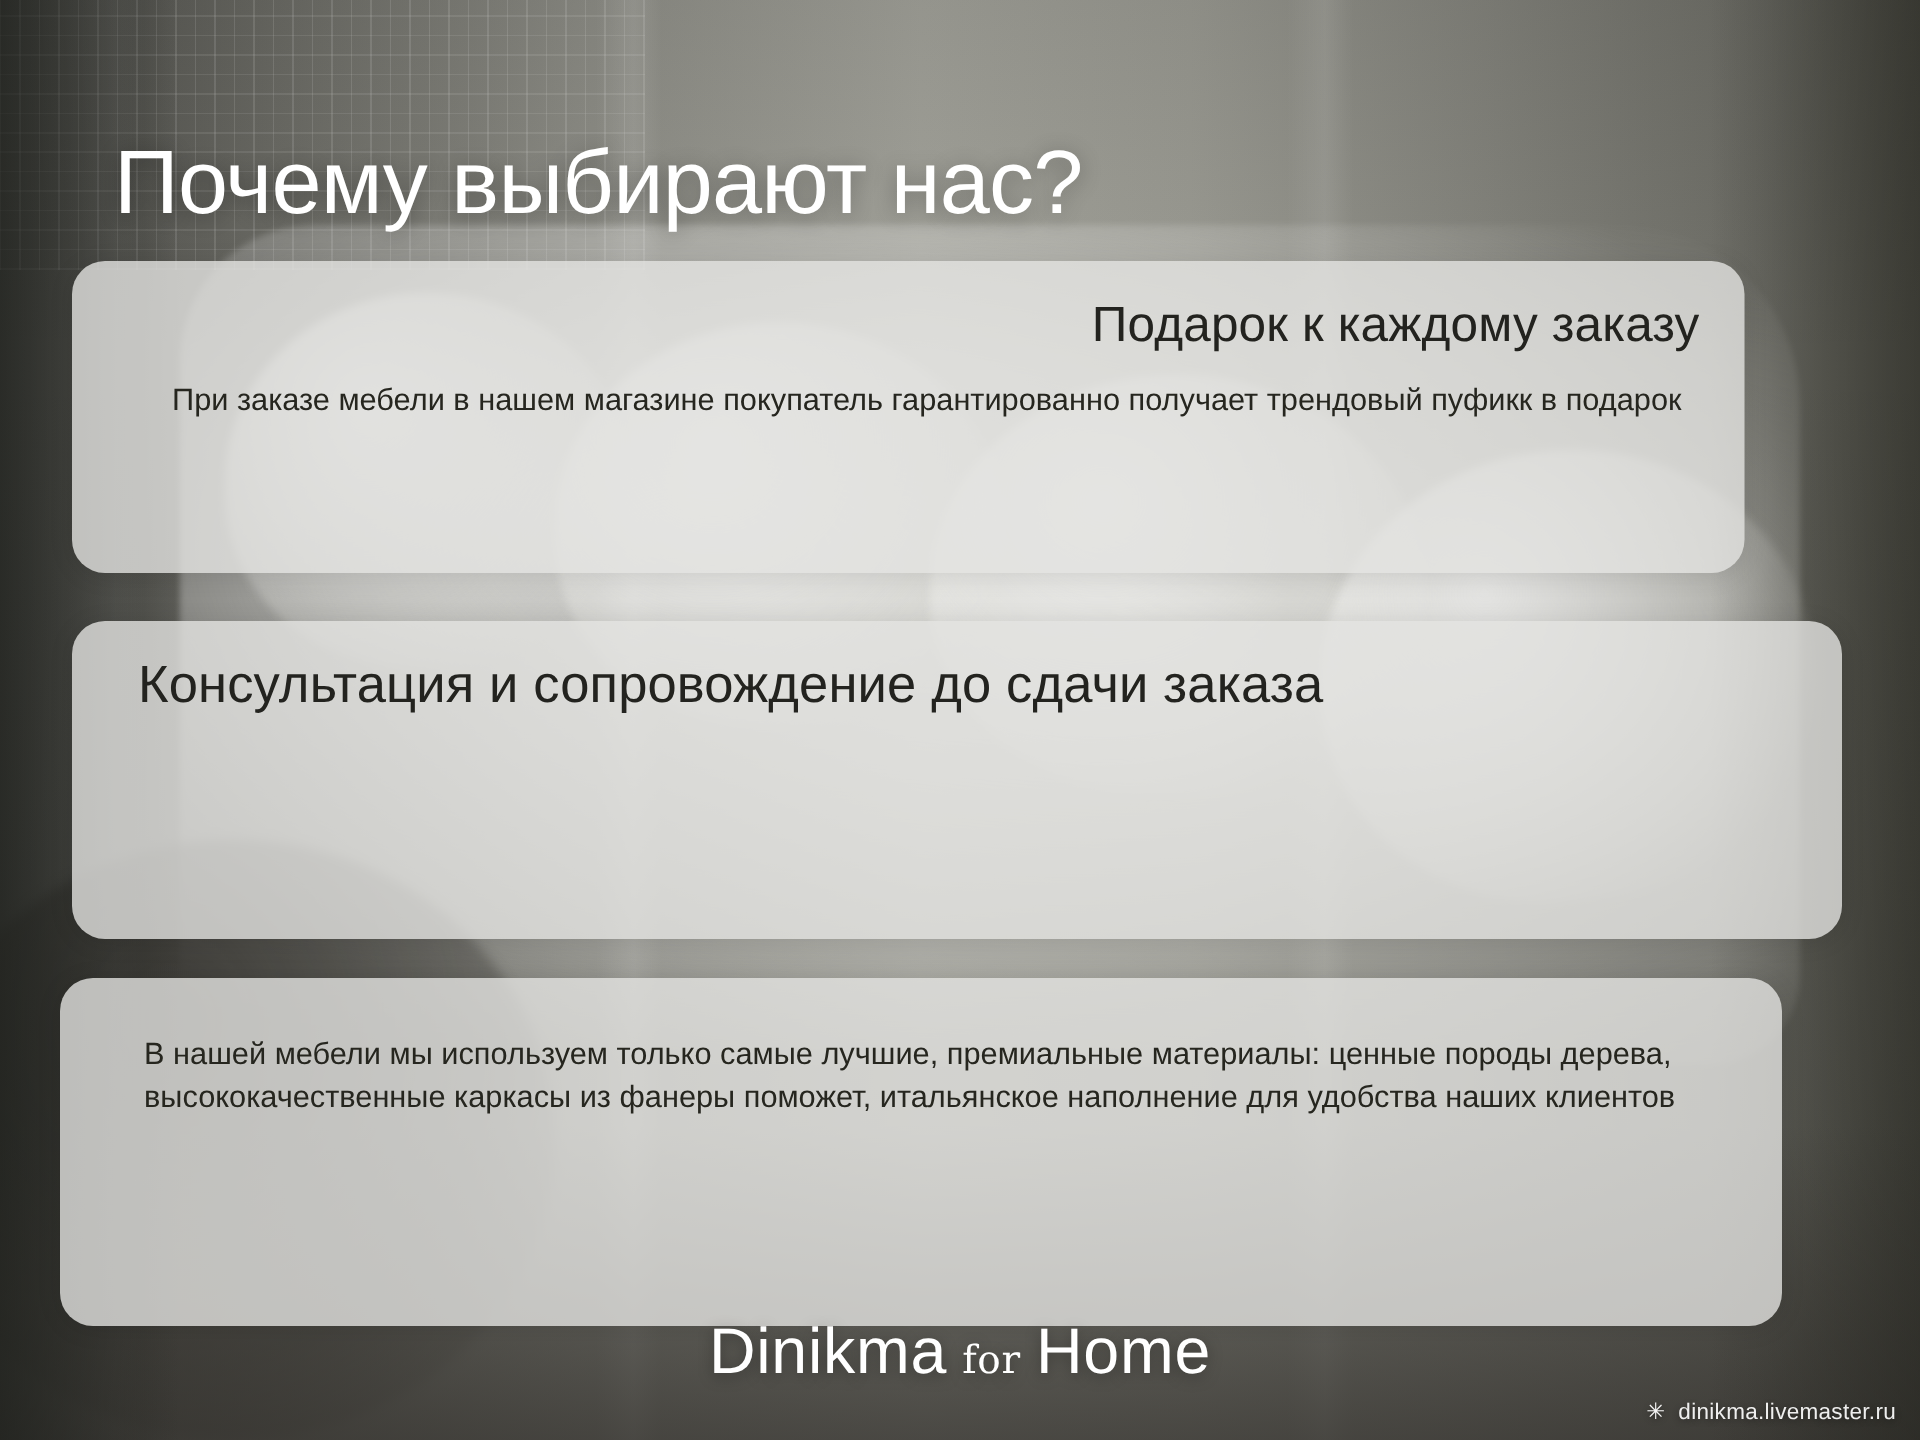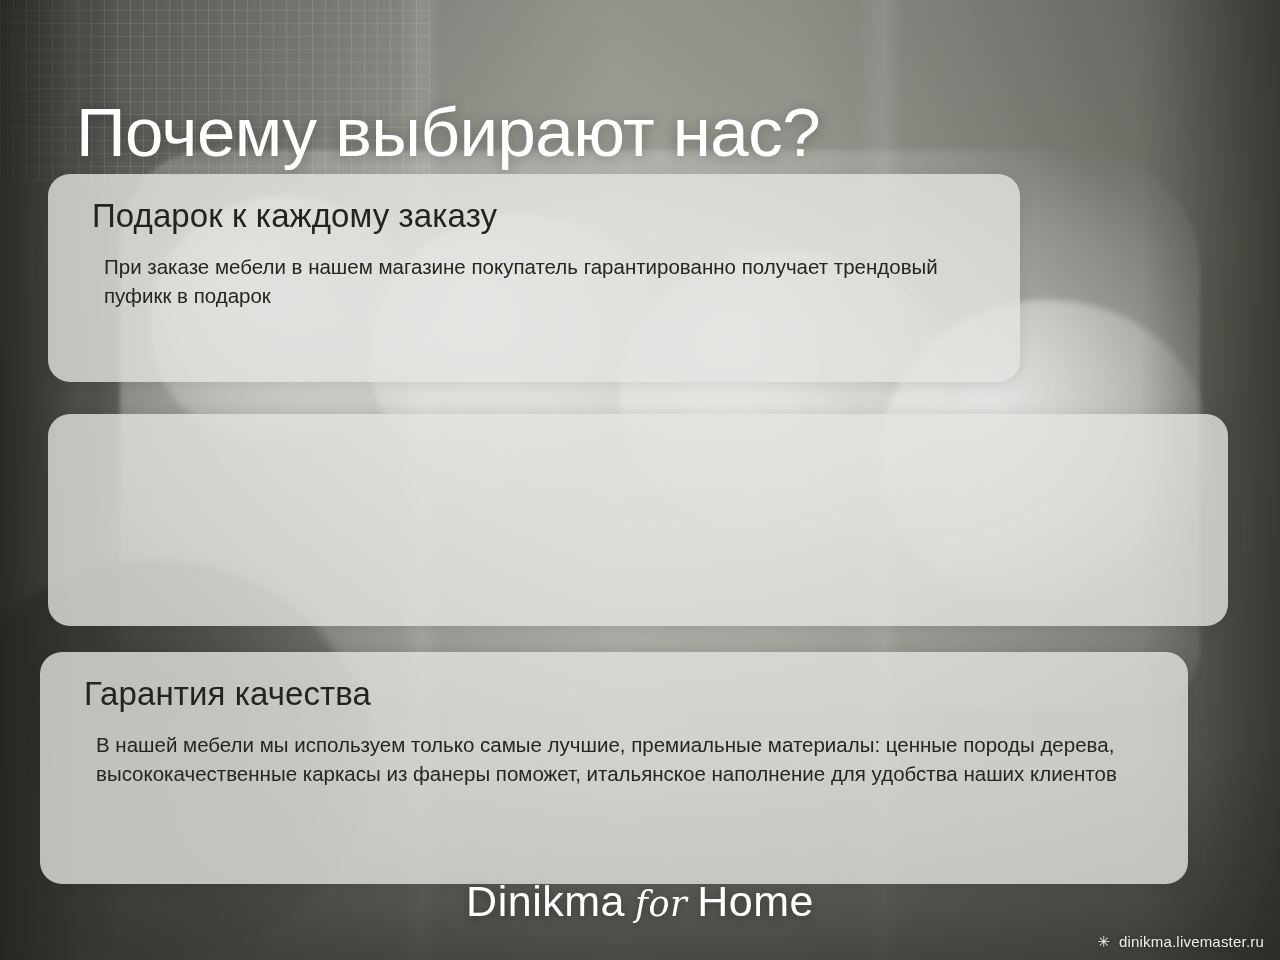--- a/index.html
+++ b/index.html
@@ -98,37 +98,37 @@
   .content {
     position: absolute;
     inset: 0;
   }
 
   .title {
     position: absolute;
     left: 76px;
     top: 52px;
     color: #ffffff;
-    font-size: 69px;
+    font-size: 60px;
     line-height: 1.0;
     font-weight: 400;
     letter-spacing: -0.5px;
     white-space: nowrap;
     text-shadow: 0 2px 14px rgba(0,0,0,0.30);
   }
 
   .card {
     position: absolute;
     border-radius: 22px;
     background: rgba(226,226,224,0.80);
     box-shadow: 0 2px 16px rgba(0,0,0,0.10);
     padding: 24px 30px 26px 44px;
     box-sizing: border-box;
   }
-  .card-1 { left: 48px;  top: 174px; width: 972px; height: 208px; }
+  .card-1 { left: 48px;  top: 174px; width: 1115px; height: 208px; text-align: right; }
   .card-2 { left: 48px;  top: 414px; width: 1180px; height: 212px; }
   .card-3 { left: 40px;  top: 652px; width: 1148px; height: 232px; }
 
   .card-heading {
     color: #23231f;
     font-size: 33px;
     line-height: 1.1;
     font-weight: 400;
     margin: 0 0 18px 0;
     letter-spacing: 0.1px;
@@ -149,22 +149,21 @@
     bottom: 34px;
     text-align: center;
     color: #ffffff;
     font-size: 43px;
     letter-spacing: 0.5px;
     text-shadow: 0 2px 10px rgba(0,0,0,0.35);
     white-space: nowrap;
   }
   .brand .brand-for {
     font-family: "DejaVu Serif", serif;
-    font-style: italic;
-    font-size: 35px;
+    font-size: 26px;
     padding: 0 10px;
     vertical-align: baseline;
   }
 
   .watermark {
     position: absolute;
     right: 16px;
     bottom: 10px;
     display: flex;
     align-items: center;
@@ -206,24 +205,24 @@
   <div class="content">
 
     <h1 class="title">Почему выбирают нас?</h1>
 
     <div class="card card-1">
       <h2 class="card-heading">Подарок к каждому заказу</h2>
       <p class="card-body">При заказе мебели в нашем магазине покупатель гарантированно получает трендовый пуфикк в подарок</p>
     </div>
 
     <div class="card card-2">
+      <h2 class="card-heading">Консультация и сопровождение до сдачи заказа</h2>
     </div>
 
     <div class="card card-3">
-      <h2 class="card-heading">Гарантия качества</h2>
       <p class="card-body">В нашей мебели мы используем только самые лучшие, премиальные материалы: ценные породы дерева, высококачественные каркасы из фанеры поможет, итальянское наполнение для удобства наших клиентов</p>
     </div>
 
     <div class="brand">
       <span>Dinikma</span><span class="brand-for">for</span><span>Home</span>
     </div>
 
     <div class="watermark">
       <span class="wm-icon">✳</span>
       <span>dinikma.livemaster.ru</span>

